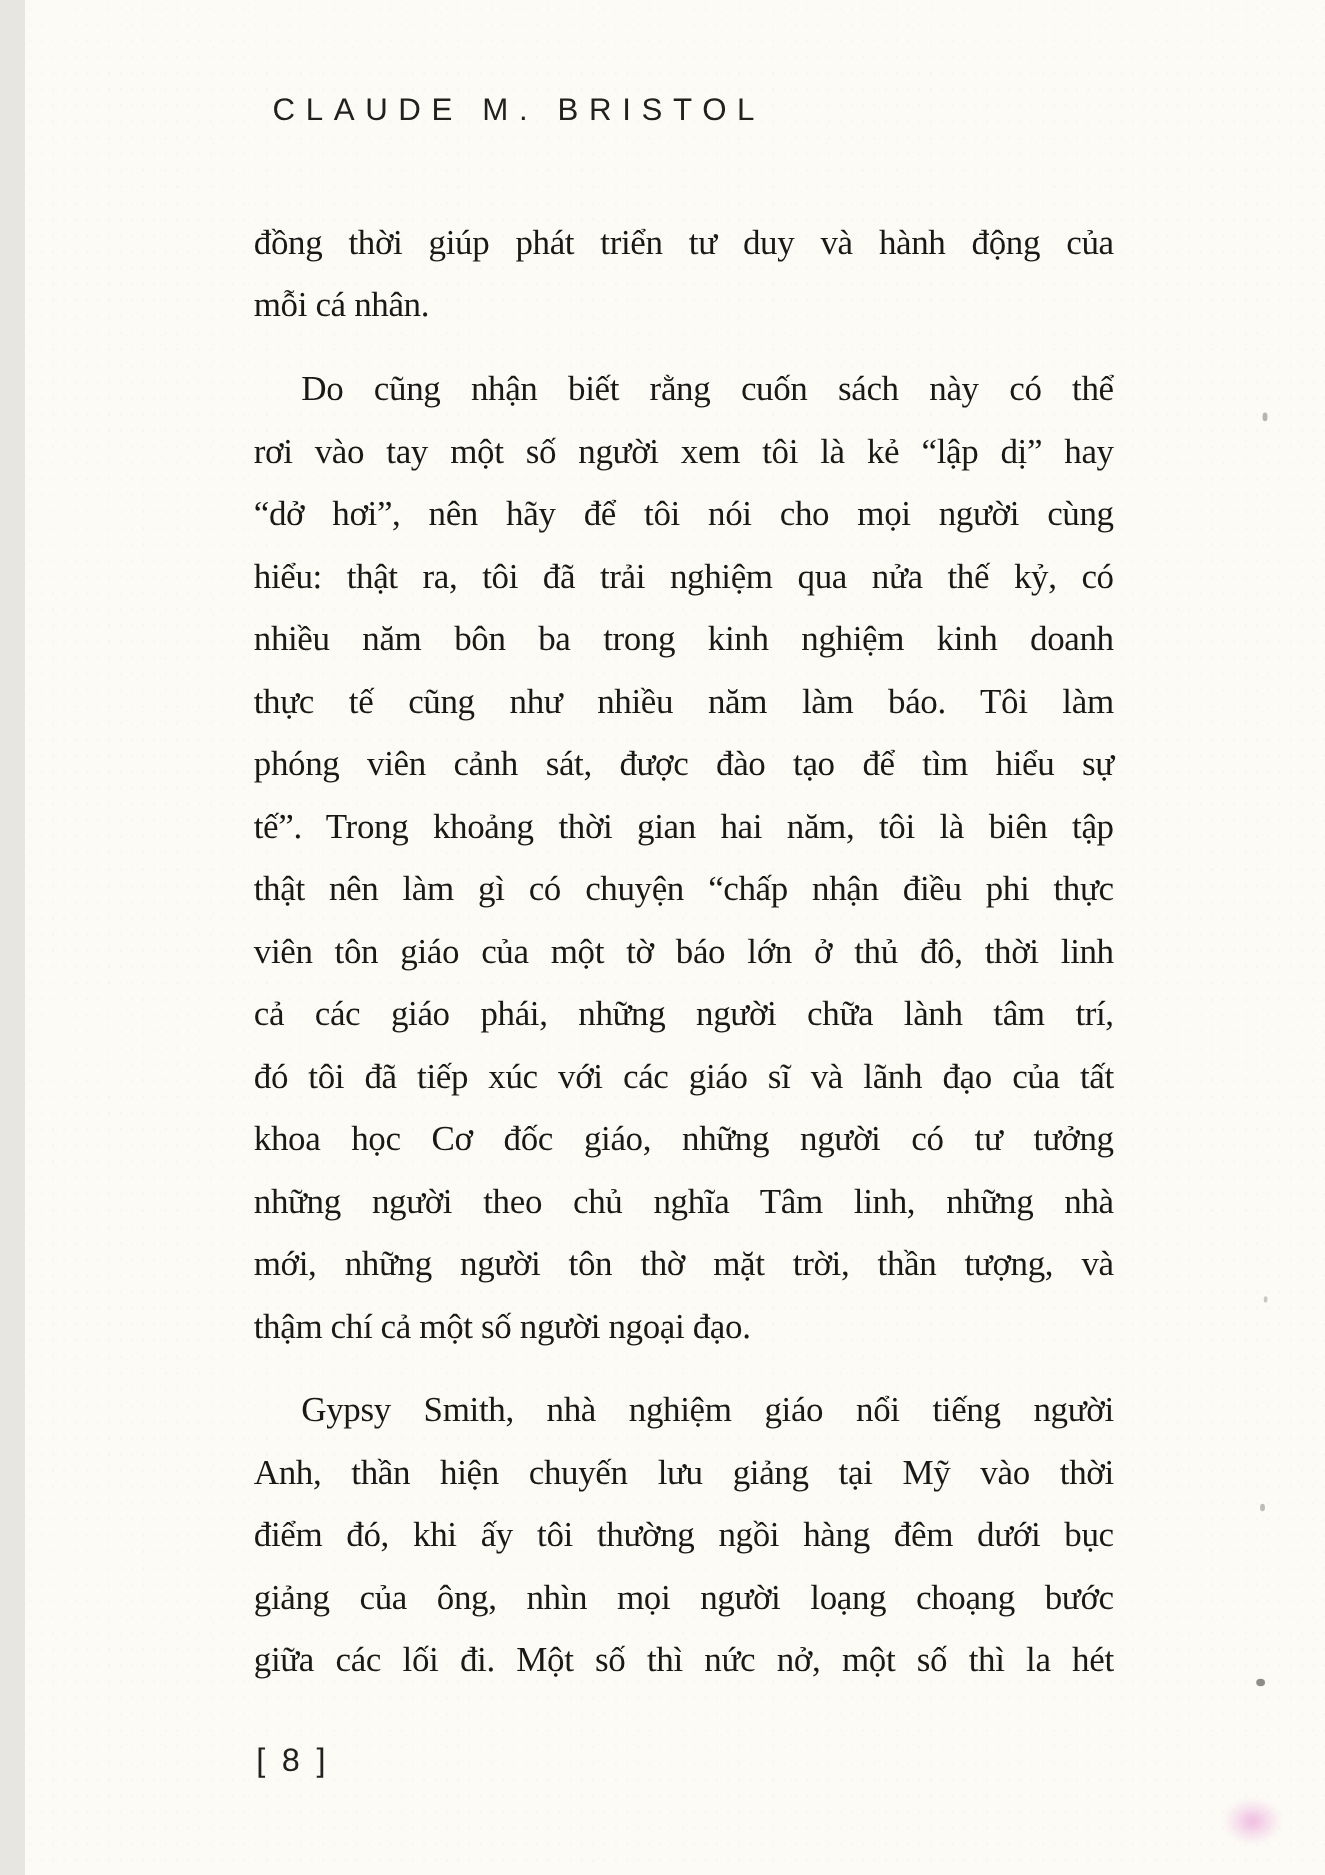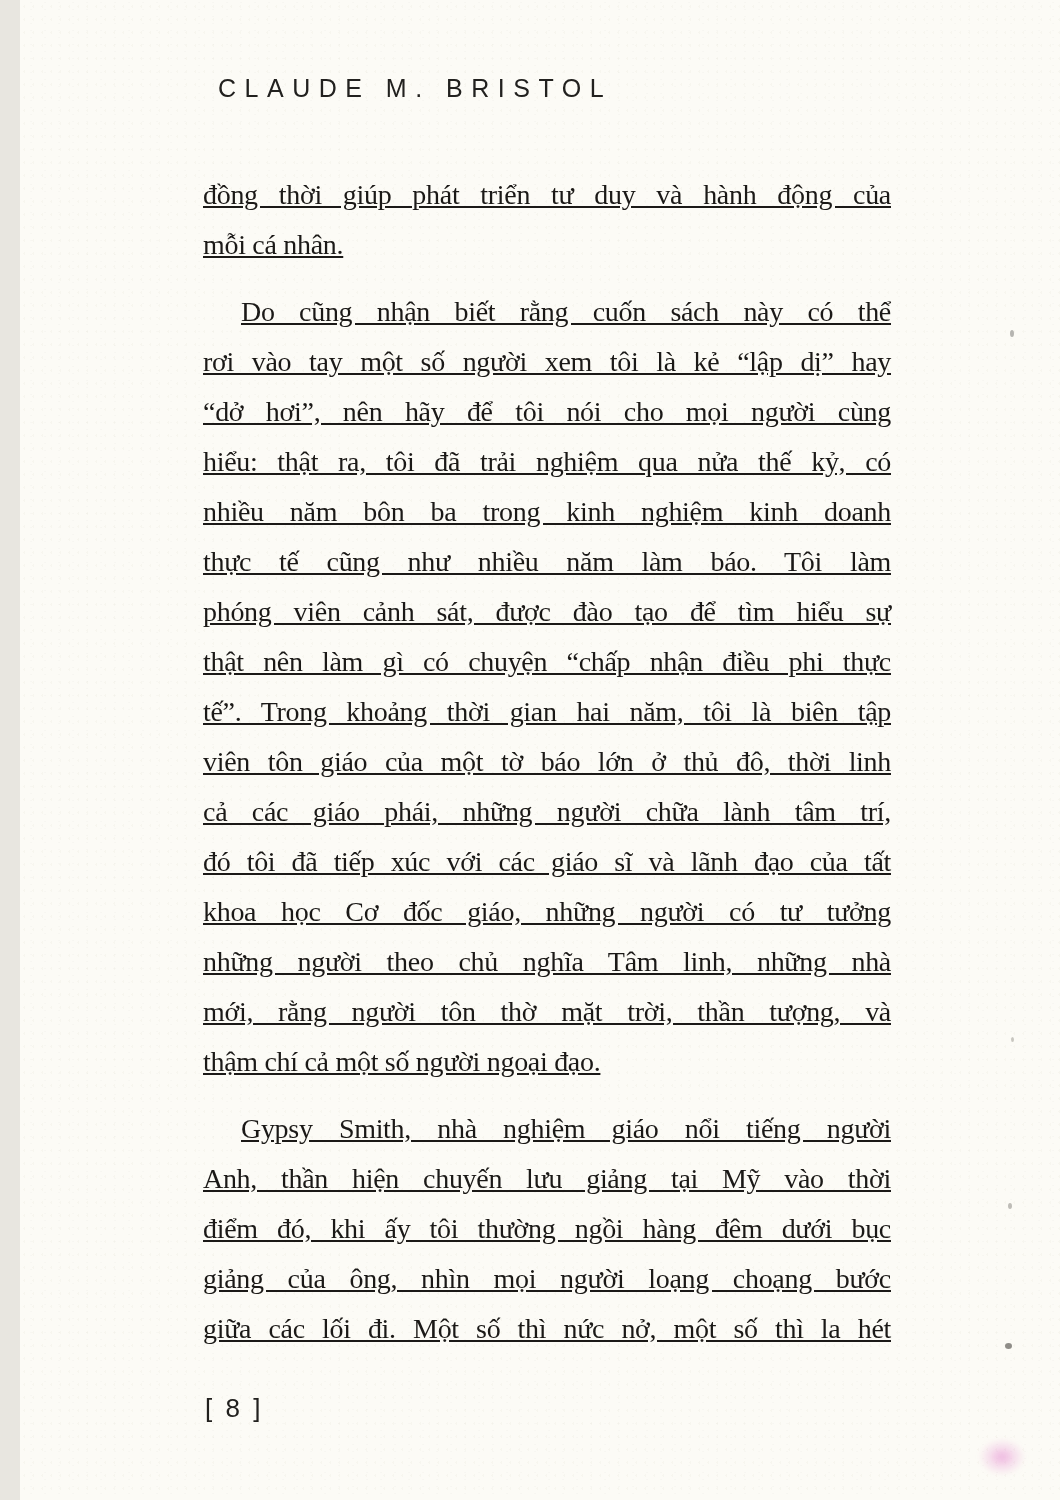--- a/index.html
+++ b/index.html
@@ -36,21 +36,21 @@
   }
   .body-text {
     position: absolute;
     left: 183px;
     top: 170px;
     width: 688px;
     font-size: 28px;
     line-height: 50px;
     letter-spacing: -0.3px;
   }
-  .para { margin: 0 0 17px 0; text-decoration: underline; }
+  .para { margin: 0 0 17px 0; }
   .para:last-child { margin-bottom: 0; }
   .line {
     text-align: justify;
     text-align-last: justify;
     height: 50px;
   }
   .line.flush { text-align-last: left; }
   .line.indent { text-indent: 38px; }
   .page-number {
     position: absolute;
@@ -93,28 +93,28 @@
     </div>
 
     <div class="para">
       <div class="line indent">Do cũng nhận biết rằng cuốn sách này có thể</div>
       <div class="line">rơi vào tay một số người xem tôi là kẻ “lập dị” hay</div>
       <div class="line">“dở hơi”, nên hãy để tôi nói cho mọi người cùng</div>
       <div class="line">hiểu: thật ra, tôi đã trải nghiệm qua nửa thế kỷ, có</div>
       <div class="line">nhiều năm bôn ba trong kinh nghiệm kinh doanh</div>
       <div class="line">thực tế cũng như nhiều năm làm báo. Tôi làm</div>
       <div class="line">phóng viên cảnh sát, được đào tạo để tìm hiểu sự</div>
+      <div class="line">tế”. Trong khoảng thời gian hai năm, tôi là biên tập</div>
       <div class="line">thật nên làm gì có chuyện “chấp nhận điều phi thực</div>
-      <div class="line">tế”. Trong khoảng thời gian hai năm, tôi là biên tập</div>
       <div class="line">viên tôn giáo của một tờ báo lớn ở thủ đô, thời linh</div>
       <div class="line">cả các giáo phái, những người chữa lành tâm trí,</div>
       <div class="line">đó tôi đã tiếp xúc với các giáo sĩ và lãnh đạo của tất</div>
       <div class="line">khoa học Cơ đốc giáo, những người có tư tưởng</div>
       <div class="line">những người theo chủ nghĩa Tâm linh, những nhà</div>
-      <div class="line">mới, rằng người tôn thờ mặt trời, thần tượng, và</div>
+      <div class="line">mới, những người tôn thờ mặt trời, thần tượng, và</div>
       <div class="line flush">thậm chí cả một số người ngoại đạo.</div>
     </div>
 
     <div class="para">
       <div class="line indent">Gypsy Smith, nhà nghiệm giáo nổi tiếng người</div>
       <div class="line">Anh, thần hiện chuyến lưu giảng tại Mỹ vào thời</div>
       <div class="line">điểm đó, khi ấy tôi thường ngồi hàng đêm dưới bục</div>
       <div class="line">giảng của ông, nhìn mọi người loạng choạng bước</div>
       <div class="line">giữa các lối đi. Một số thì nức nở, một số thì la hét</div>
     </div>

